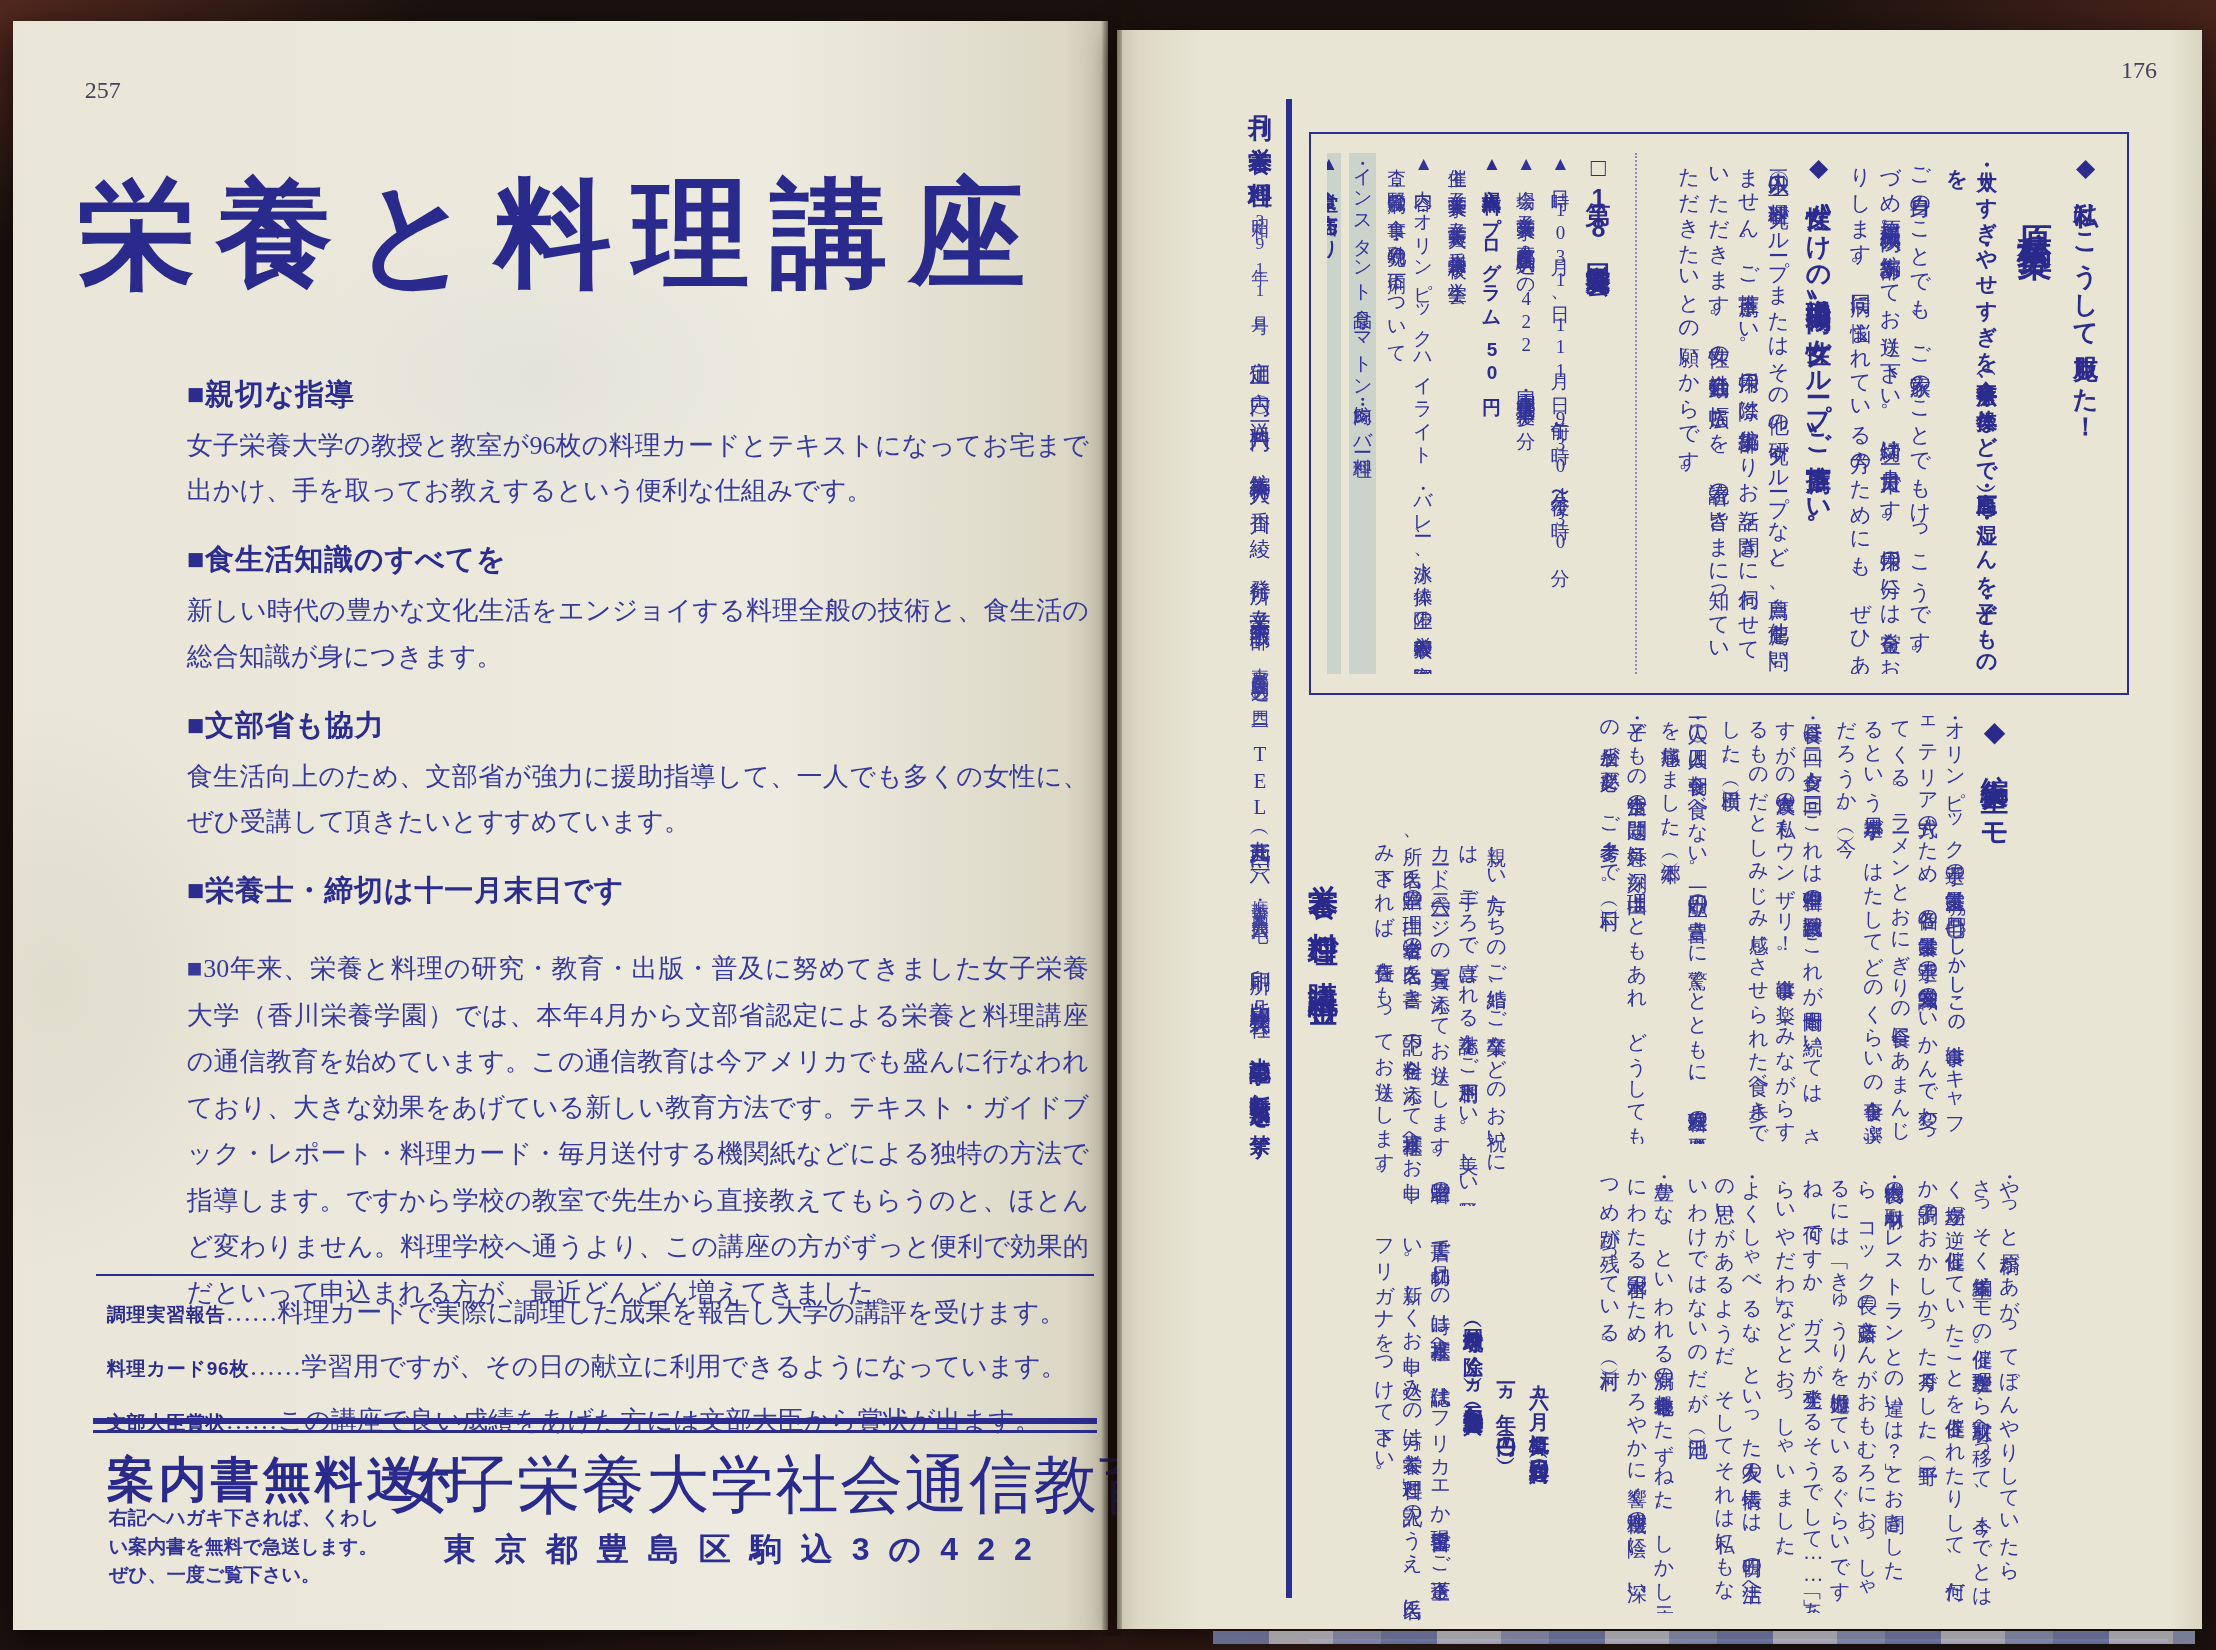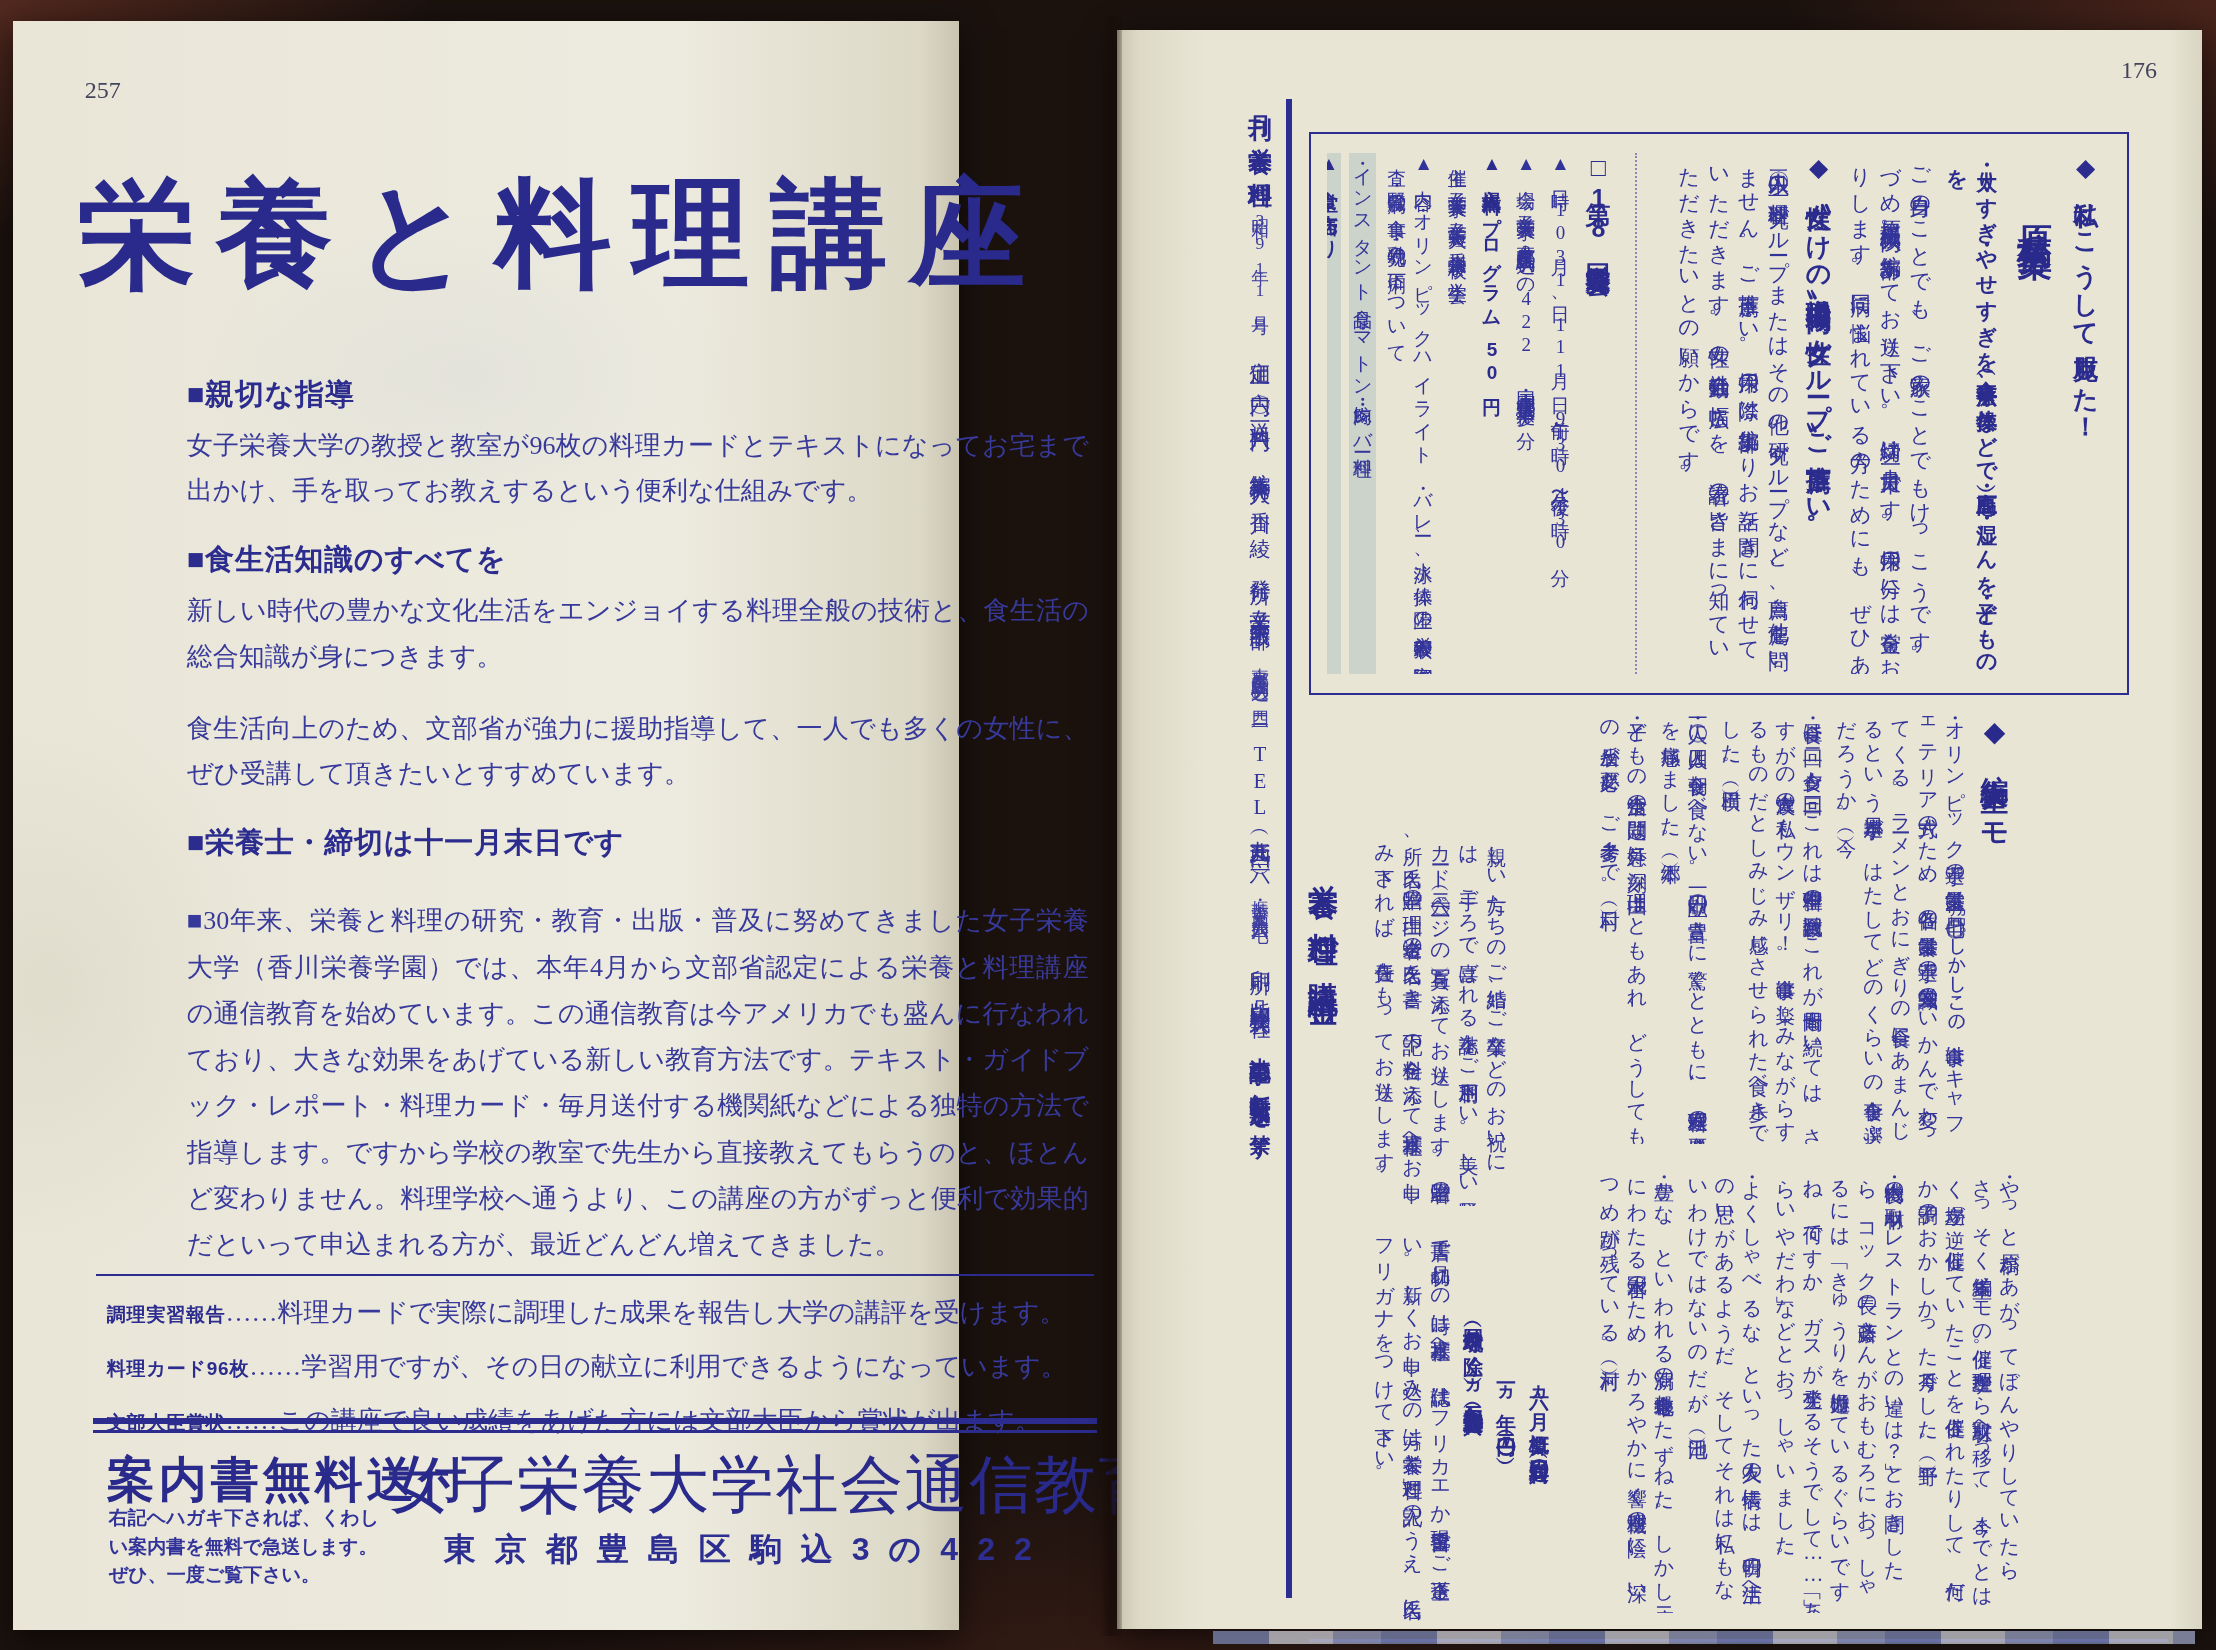--- a/index.html
+++ b/index.html
@@ -4,21 +4,21 @@
 <style>
   html,body{margin:0;padding:0;background:#17100d;}
   .stage{position:relative;width:2216px;height:1650px;overflow:hidden;
     background:
       radial-gradient(718px 399px at 0% 0%, #53291f 0%, rgba(40,20,15,0) 60%),
       radial-gradient(718px 399px at 100% 0%, #4a241c 0%, rgba(40,20,15,0) 60%),
       radial-gradient(958px 399px at 50% 105%, #3a1d16 0%, rgba(30,16,12,0) 70%),
       #1b120e;
     font-family:"Liberation Serif","DejaVu Serif",serif;}
   .page{position:absolute;box-shadow:0 8px 32px rgba(0,0,0,.6);}
-  .page-left{left:12.8px;top:21px;width:946px;height:1609px;
+  .page-left{left:12.8px;top:21px;width:1095px;height:1609px;
     background:
       radial-gradient(399px 239px at 48% 22%, rgba(120,140,190,.07), rgba(0,0,0,0) 70%),
       radial-gradient(319px 399px at 4% 60%, rgba(150,150,120,.12), rgba(0,0,0,0) 70%),
       linear-gradient(to right, #e9e6d8 0%, #edebdf 70%, #dcd8c6 96%, #c9c4b0 100%),
       #ebe8da;}
   .page-right{left:1117px;top:30px;width:1085px;height:1599px;
     background:
       linear-gradient(to right, #c9c4ae 0%, #ddd9c6 2%, #e8e5d5 8%, #e8e5d5 97%, #d9d5c2 100%),
       #e7e4d4;}
   .gutter{position:absolute;left:1101px;top:16px;width:21px;height:1620px;
@@ -112,20 +112,21 @@
     <div class="sections">
       <div class="sec">
         <div class="sec-title">■親切な指導</div>
         <div class="sec-body">女子栄養大学の教授と教室が96枚の料理カードとテキストになってお宅まで出かけ、手を取ってお教えするという便利な仕組みです。</div>
       </div>
       <div class="sec">
         <div class="sec-title">■食生活知識のすべてを</div>
         <div class="sec-body">新しい時代の豊かな文化生活をエンジョイする料理全般の技術と、食生活の総合知識が身につきます。</div>
       </div>
       <div class="sec">
+        <div class="sec-title">■文部省も協力</div>
         <div class="sec-body">食生活向上のため、文部省が強力に援助指導して、一人でも多くの女性に、ぜひ受講して頂きたいとすすめています。</div>
       </div>
       <div class="sec">
         <div class="sec-title">■栄養士・締切は十一月末日です</div>
       </div>
       <div class="long-par">■30年来、栄養と料理の研究・教育・出版・普及に努めてきました女子栄養大学（香川栄養学園）では、本年4月から文部省認定による栄養と料理講座の通信教育を始めています。この通信教育は今アメリカでも盛んに行なわれており、大きな効果をあげている新しい教育方法です。テキスト・ガイドブック・レポート・料理カード・毎月送付する機関紙などによる独特の方法で指導します。ですから学校の教室で先生から直接教えてもらうのと、ほとんど変わりません。料理学校へ通うより、この講座の方がずっと便利で効果的だといって申込まれる方が、最近どんどん増えてきました。</div>
     </div>
 
     <div class="rule-thin"></div>
 

